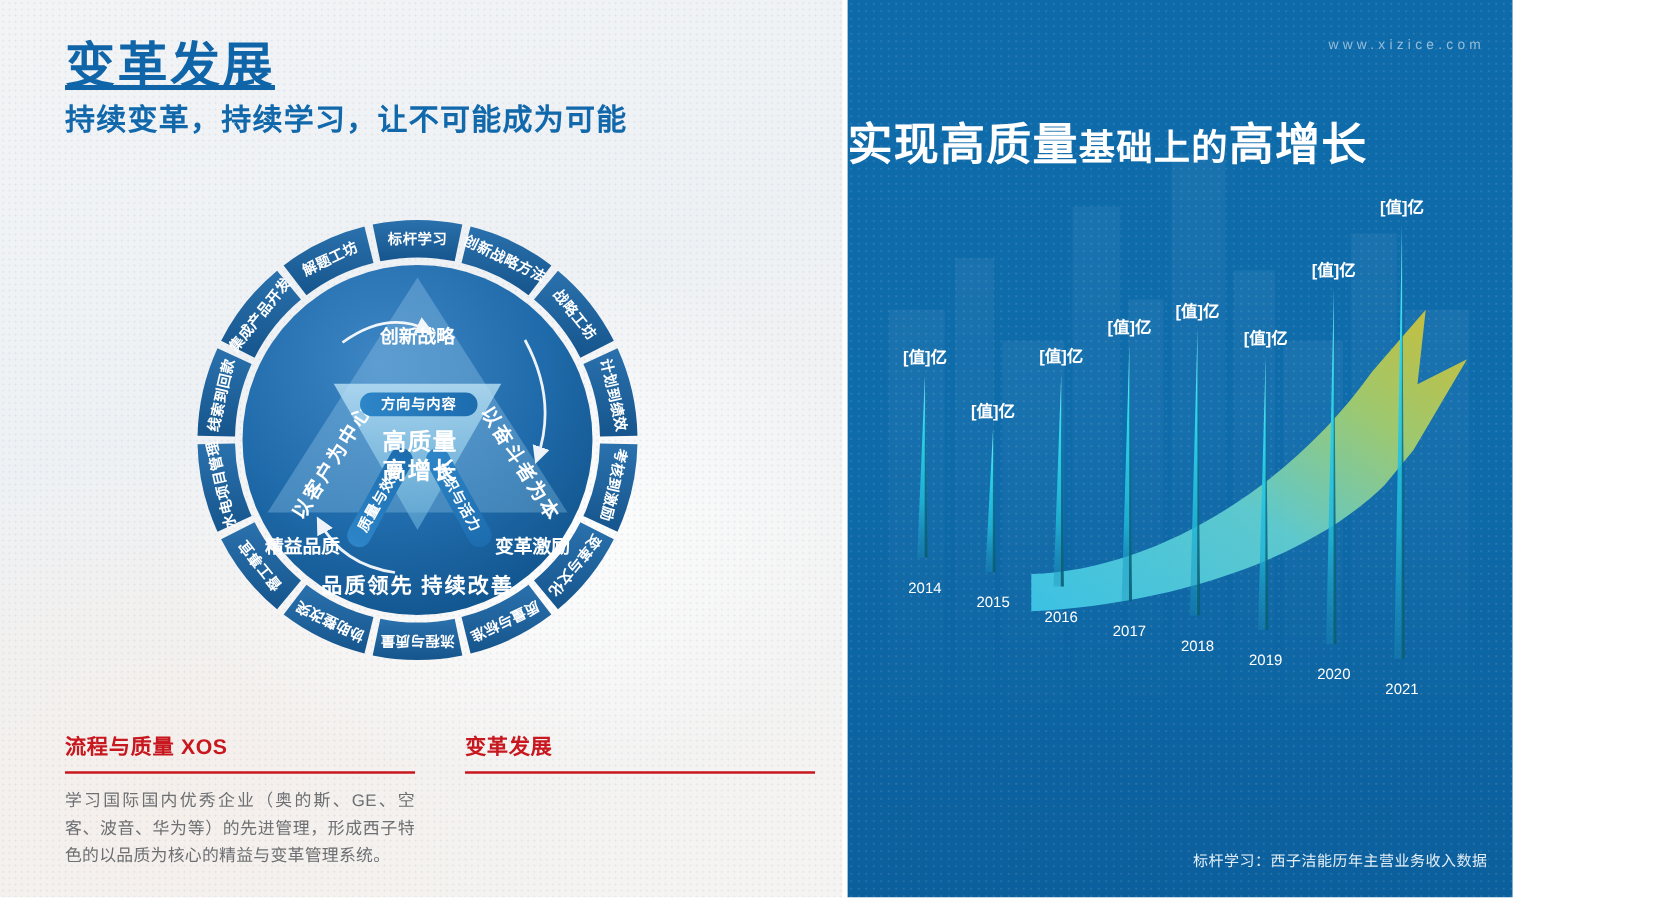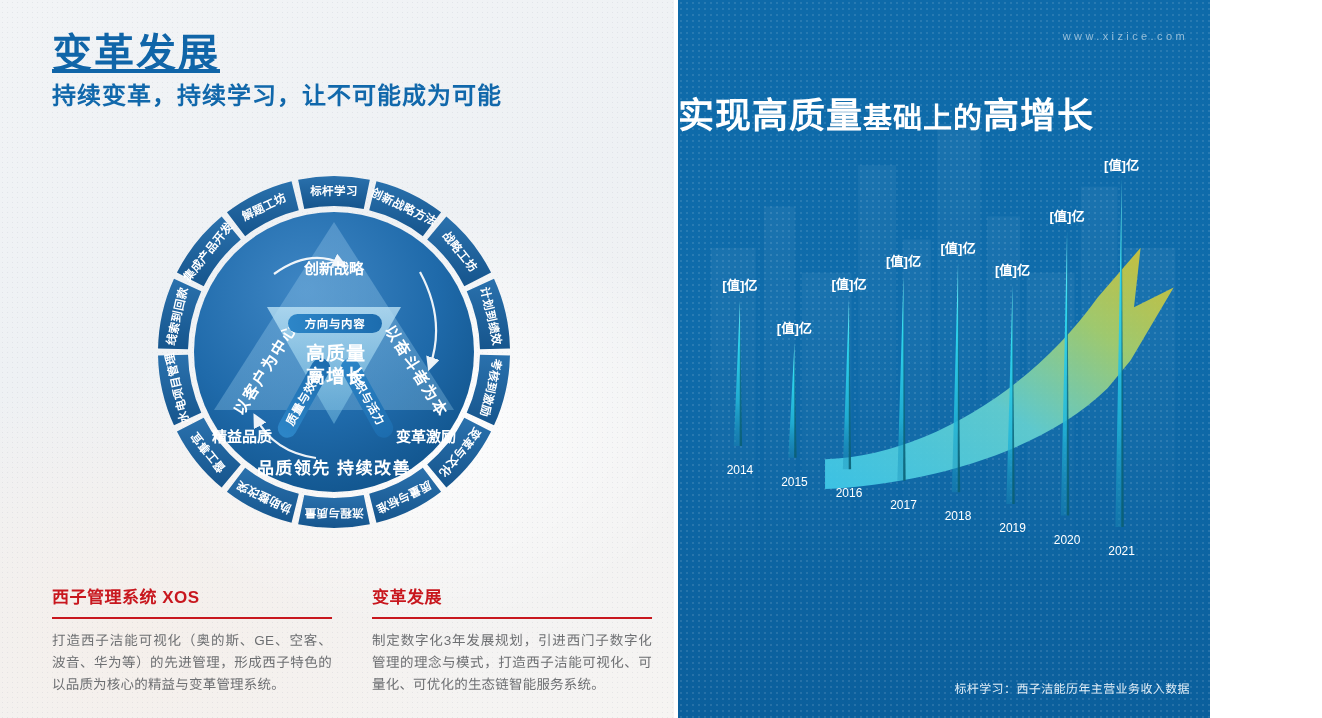--- a/index.html
+++ b/index.html
@@ -233,28 +233,27 @@
           <text class="ring-label" text-anchor="middle" transform="translate(53.0,235.8) rotate(257.1)" dy="4">水电项目管理</text>
           <text class="ring-label" text-anchor="middle" transform="translate(53.0,164.2) rotate(282.9)" dy="4">线索到回款</text>
           <text class="ring-label" text-anchor="middle" transform="translate(84.1,99.6) rotate(308.6)" dy="4">集成产品开发</text>
           <text class="ring-label" text-anchor="middle" transform="translate(140.1,54.9) rotate(334.3)" dy="4">解题工坊</text>
         </g>
     </svg>
   </div>
 
   <div class="cols">
     <div class="col">
-      <div class="col-h">西子管理系统 XOS</div>
+      <div class="col-h">流程与质量 XOS</div>
       <div class="col-rule"></div>
-      <div class="col-b">打造西子洁能可视化（奥的斯、GE、空客、波音、华为等）的先进管理，形成西子特色的以品质为核心的精益与变革管理系统。</div>
+      <div class="col-b">学习国际国内优秀企业（奥的斯、GE、空客、波音、华为等）的先进管理，形成西子特色的以品质为核心的精益与变革管理系统。</div>
     </div>
     <div class="col">
       <div class="col-h">变革发展</div>
       <div class="col-rule"></div>
-      <div class="col-b">制定数字化3年发展规划，引进西门子数字化管理的理念与模式，打造西子洁能可视化、可量化、可优化的生态链智能服务系统。</div>
     </div>
   </div>
 
   <div class="panel-edge"></div>
 </section>
 
 <section class="right-panel">
 
   <svg class="sky" viewBox="0 0 644 718" preserveAspectRatio="none">
     <defs>

